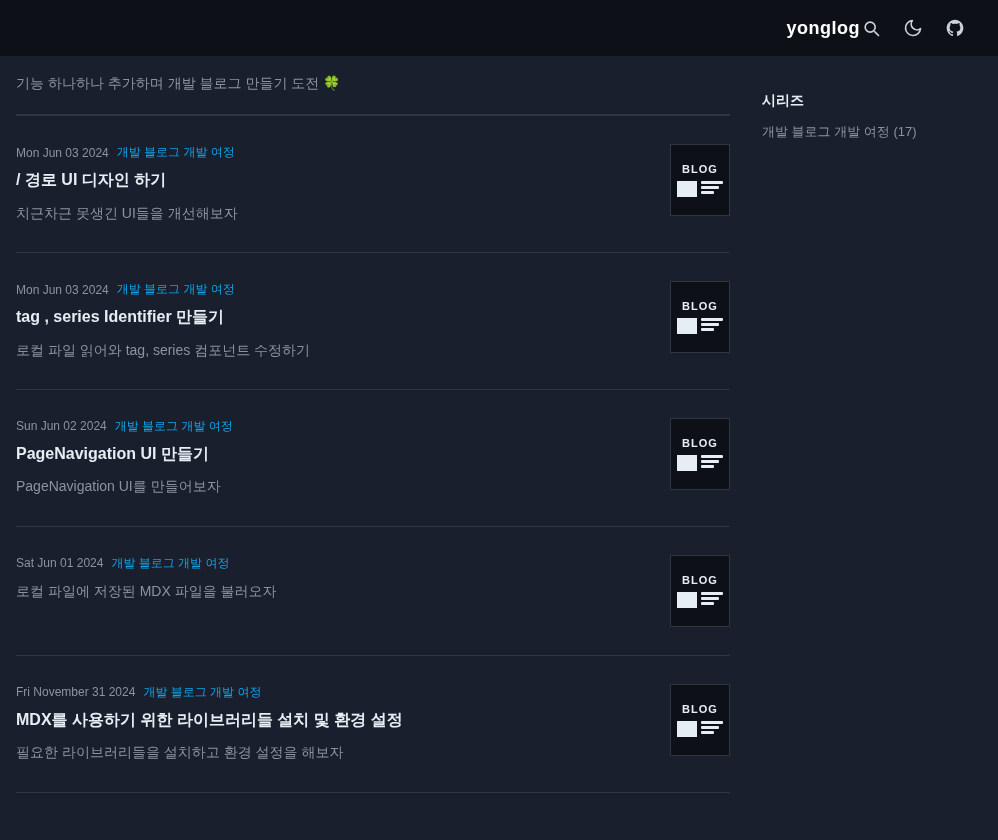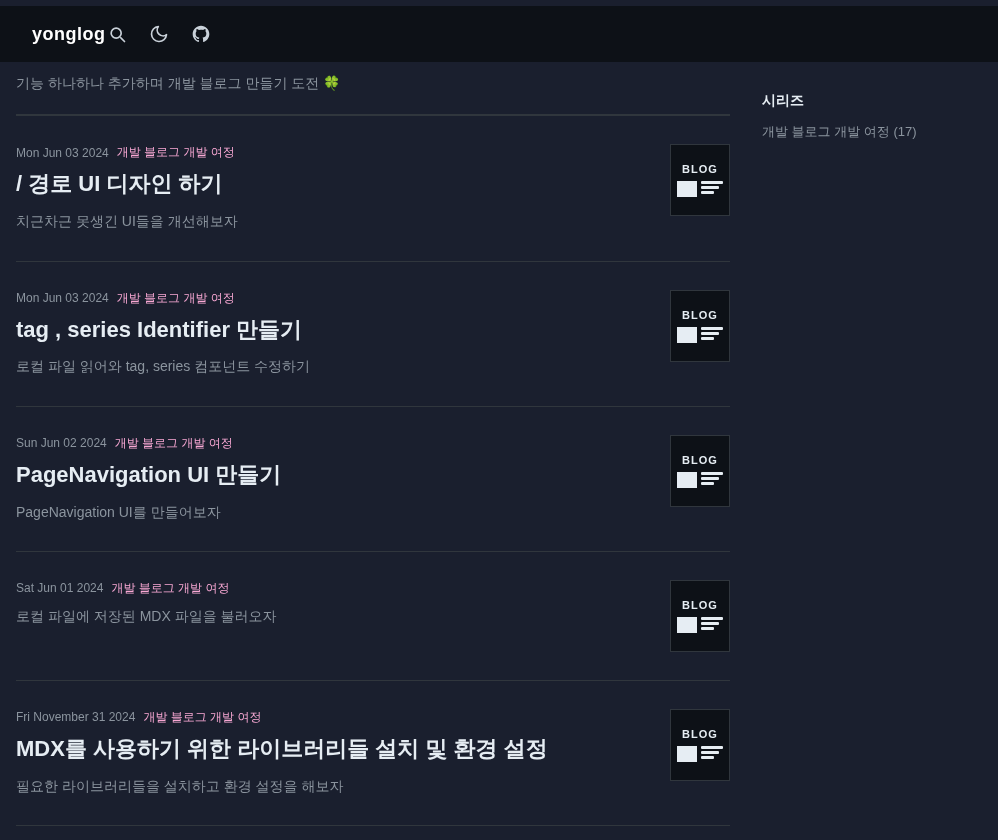--- a/index.html
+++ b/index.html
@@ -8,25 +8,25 @@
       color: #c9d1d9;
       font-family: -apple-system, BlinkMacSystemFont, 'Segoe UI', sans-serif;
       min-height: 840px;
     }
 
     
     header {
       background-color: #0d1117;
       display: flex;
       align-items: center;
-      justify-content: flex-start;
+      justify-content: flex-end;
       padding: 0 32px;
       height: 56px;
       position: sticky;
-      top: 6px;
+      top: 0;
       z-index: 100;
     }
     .logo {
       color: #ffffff;
       font-size: 18px;
       font-weight: 700;
       letter-spacing: 0.5px;
     }
     .header-icons {
       display: flex;
@@ -93,26 +93,26 @@
       gap: 8px;
     }
     .post-date {
       color: #8b949e;
     }
     .post-tags {
       display: flex;
       gap: 6px;
     }
     .post-tag {
-      color: #f9a8d4;
+      color: #0ea5e9;
       font-size: 12px;
     }
 
     .post-title {
-      font-size: 22px;
+      font-size: 16px;
       font-weight: 700;
       color: #e6edf3;
       margin-bottom: 10px;
       line-height: 1.4;
     }
     .post-title a {
       text-decoration: none;
       color: inherit;
     }
 

